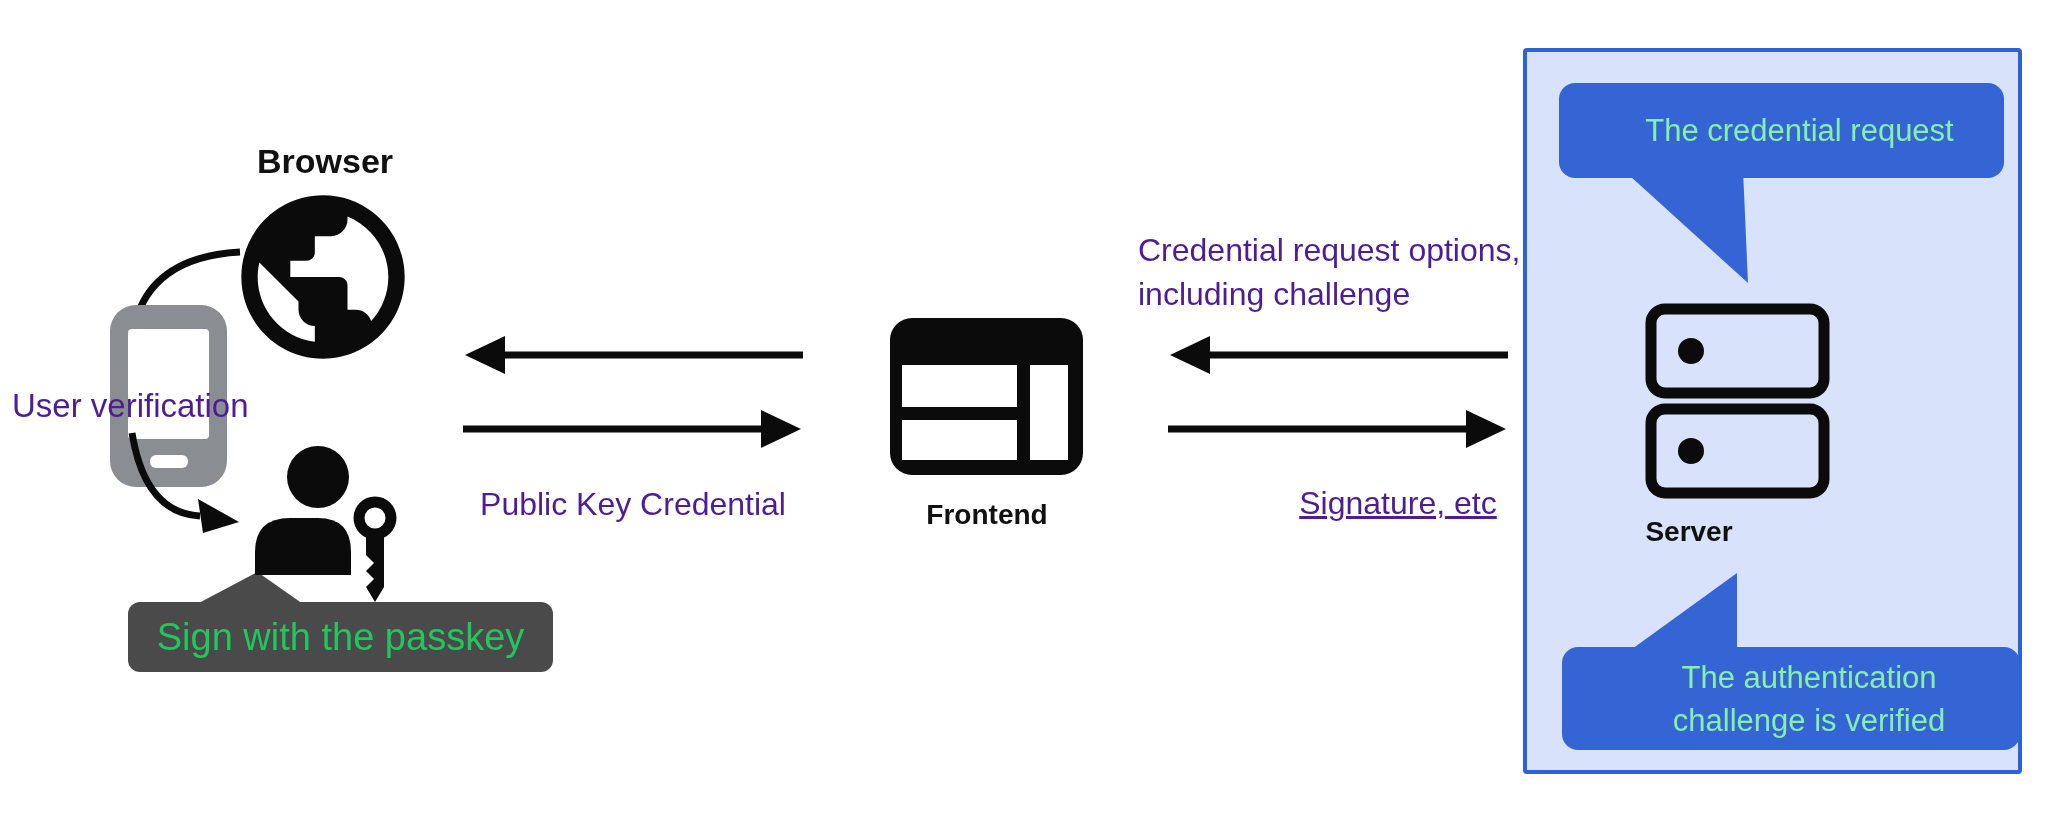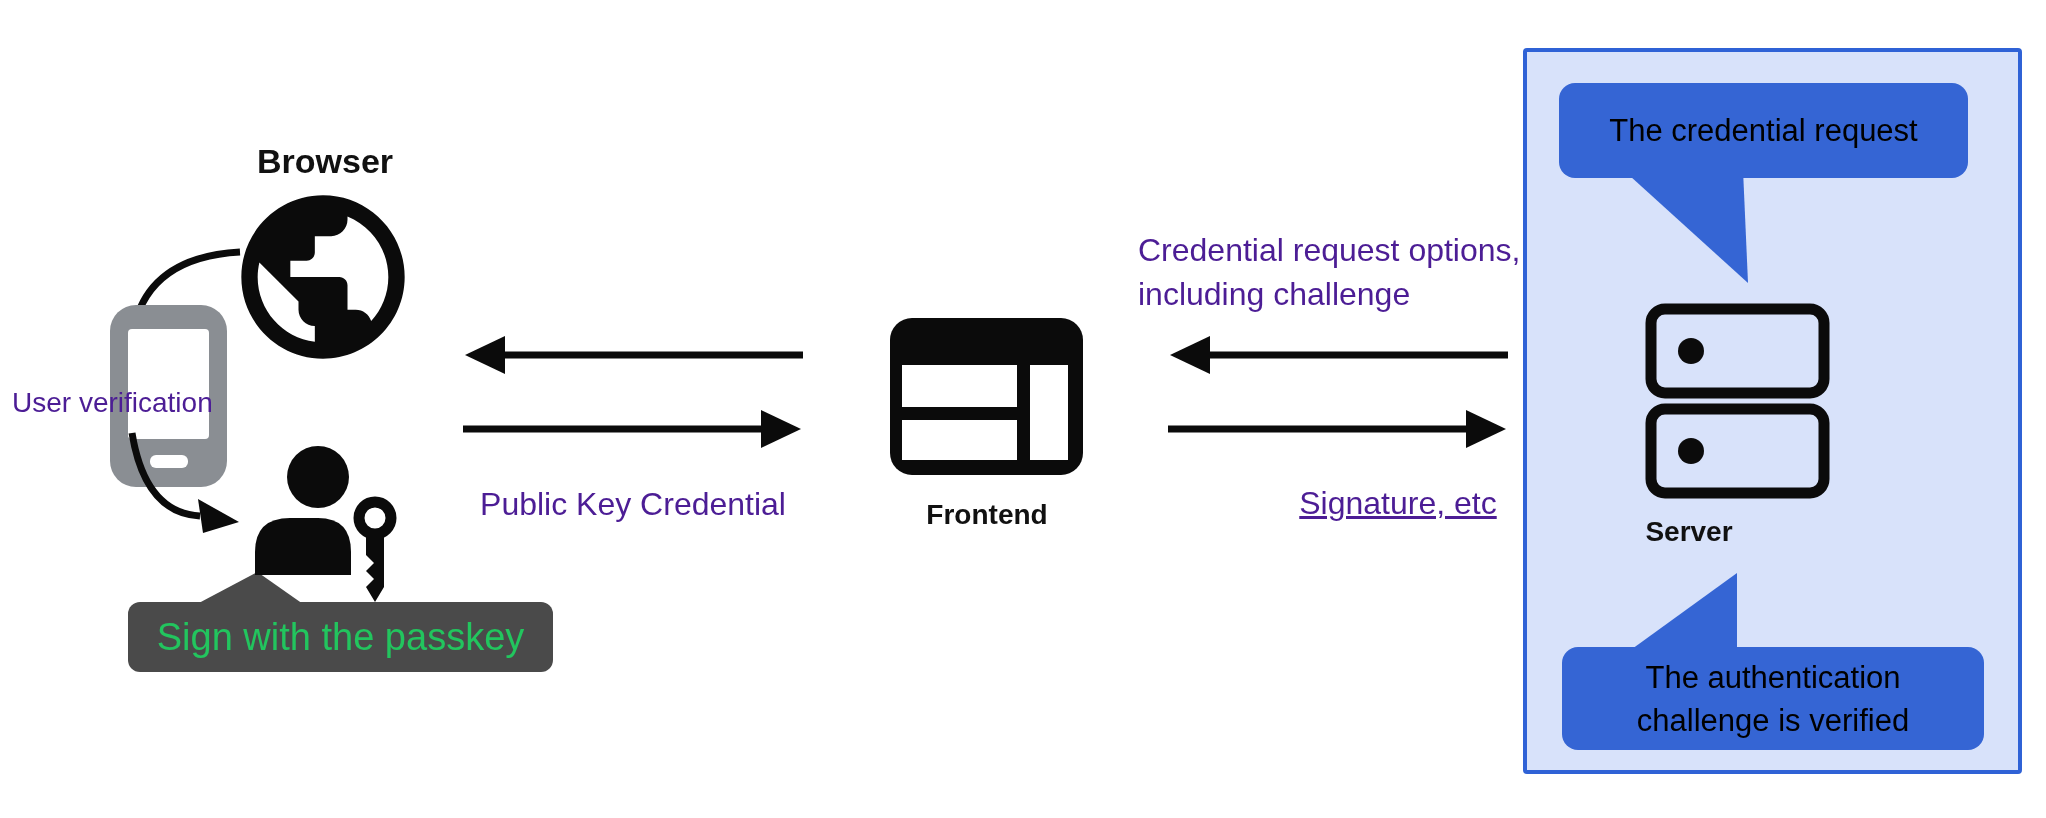--- a/index.html
+++ b/index.html
@@ -33,23 +33,23 @@
     left:197px;top:572px;width:106px;height:32px;background:var(--tooltip-bg);
     clip-path:polygon(57% 0,0 100%,100% 100%);
   }
 
   
   .server-box{
     left:1523px;top:48px;width:499px;height:726px;box-sizing:border-box;
     border:4px solid var(--box-border);background:var(--box-fill);border-radius:4px;
   }
   .bubble{
-    background:var(--accent-blue);color:#000000;border-radius:16px;
+    background:var(--accent-blue);color:#86efac;border-radius:16px;
     display:flex;flex-direction:column;align-items:center;justify-content:center;
-    font-size:31px;line-height:43px;text-align:center;
+    font-size:31px;line-height:43px;text-align:center;padding-left:36px;
   }
   .bubble-top{left:1559px;top:83px;width:409px;height:95px;}
   .bubble-bottom{left:1562px;top:647px;width:422px;height:103px;}
   .tail-top{
     left:1630px;top:176px;width:118px;height:107px;background:var(--accent-blue);
     clip-path:polygon(0% 0%,96% 0%,100% 100%);
   }
   .tail-bottom{
     left:1632px;top:573px;width:105px;height:76px;background:var(--accent-blue);
     clip-path:polygon(100% 0%,0% 100%,100% 100%);
@@ -74,21 +74,21 @@
     <path class="stroke-ink" stroke-width="7" d="M130 17 Q40 22 24 92"></path>
     <polygon class="ink" points="10,90 38,90 24,133"></polygon>
   </svg>
 
   <svg class="abs" style="left:110px;top:305px;" width="117" height="182" viewBox="0 0 117 182">
     <rect class="phone-fill" x="0" y="0" width="117" height="182" rx="26"></rect>
     <rect x="18" y="24" width="81" height="110" rx="4" fill="#ffffff"></rect>
     <rect x="40" y="150" width="38" height="13" rx="6" fill="#ffffff"></rect>
   </svg>
 
-  <div class="abs msg-label nowrap" style="left:12px;top:387px;font-size:28px;">User verification</div>
+  <div class="abs msg-label nowrap" style="left:12px;top:387px;font-size:33px;">User verification</div>
 
   <svg class="abs" style="left:115px;top:425px;" width="140" height="112" viewBox="0 0 140 112">
     <path class="stroke-ink" stroke-width="7" d="M17 8 Q30 88 85 91"></path>
     <polygon class="ink" points="83,74 88,108 124,97"></polygon>
   </svg>
 
   <div class="abs tooltip-caret"></div>
 
   <svg class="abs" style="left:248px;top:440px;" width="160" height="165" viewBox="0 0 160 165">
     <circle class="ink" cx="70" cy="37" r="31"></circle>

